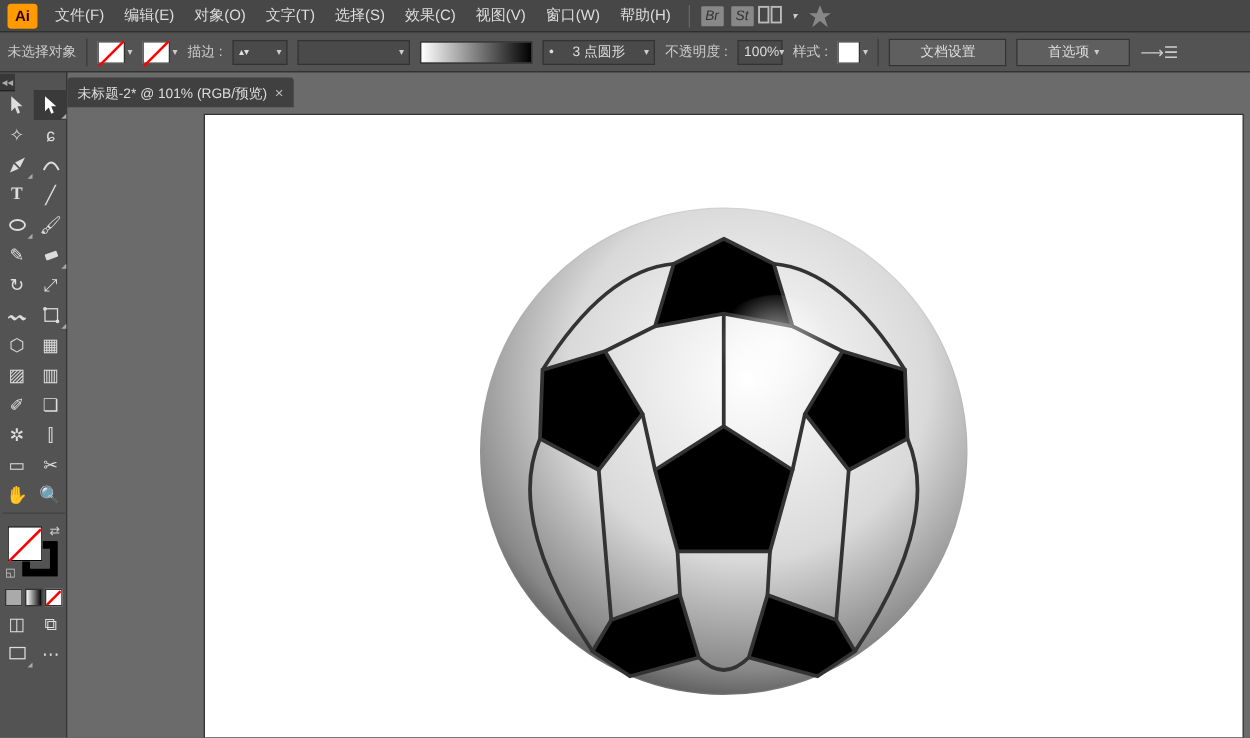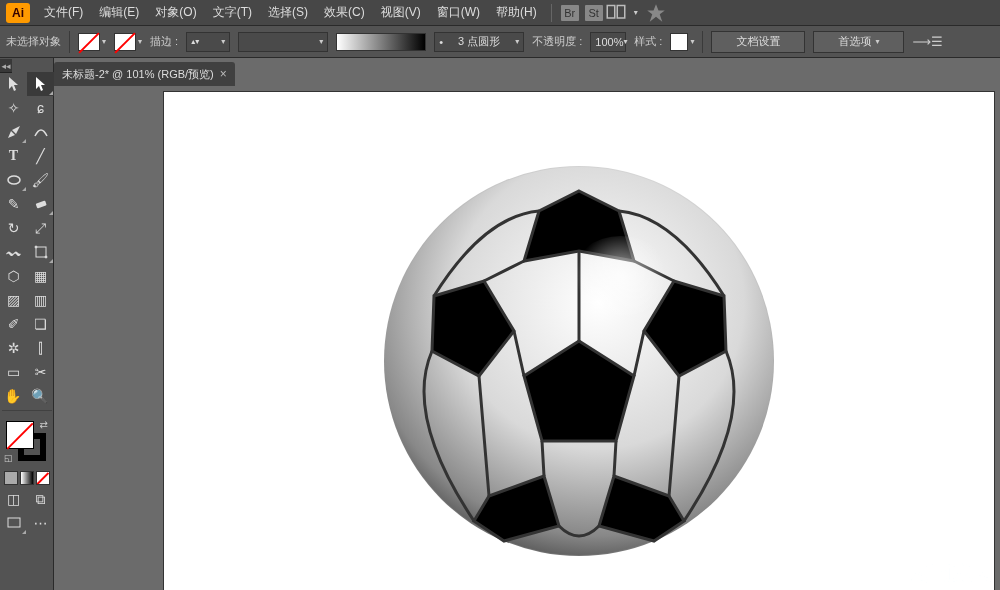--- a/index.html
+++ b/index.html
@@ -1,21 +1,21 @@
 <!DOCTYPE html>
 <html><head>
 <meta charset="utf-8">
 <style>
 * { margin:0; padding:0; box-sizing:border-box; font-family:"Microsoft YaHei",Arial,sans-serif; user-select:none; }
 html,body { width:1000px; height:590px; background:#313131; overflow:hidden; }
 .menubar { height:26px; background:#474747; display:flex; align-items:center; font-size:12px; color:#ddd; border-bottom:1px solid #2a2a2a; }
 .ai-logo { width:24px; height:20px; margin:12px 6px; background:#ff9a00; border-radius:3px; display:flex; align-items:center; justify-content:center; color:#330000; font-weight:bold; font-size:12px; }
 .menu-item { padding:0 8px; height:100%; display:flex; align-items:center; cursor:default; }
 .menu-sep { width:1px; height:18px; background:#666; margin:0 6px; }
-.menu-icon { width:20px; height:18px; display:flex; align-items:center; justify-content:center; color:#aaa; font-size:11px; }
+.menu-icon { width:20px; height:18px; display:flex; align-items:center; justify-content:center; color:#aaa; font-size:11px;font-style:italic; }
 .menu-icon.boxed { background:#888; color:#333; width:18px; height:16px; margin:0 3px; border-radius:1px; }
 
 .optbar { height:32px; background:#535353; border-bottom:1px solid #2a2a2a; display:flex; align-items:center; font-size:11px; color:#ccc; padding:0 6px; gap:8px; }
 .opt-label { white-space:nowrap; }
 .swatch { width:22px; height:18px; background:#fff; border:1px solid #333; position:relative; }
 .swatch .red-slash { position:absolute; width:140%; height:2px; background:#f00; top:50%; left:-20%; transform:rotate(-45deg); }
 .swatch-dd { display:flex; align-items:center; gap:2px; }
 .dd-arrow { font-size:8px; color:#ccc; }
 .inputish { height:20px; background:#4a4a4a; border:1px solid #333; color:#ddd; font-size:11px; display:flex; align-items:center; padding:0 4px; }
 .inputish.num { width:44px; justify-content:space-between; }

